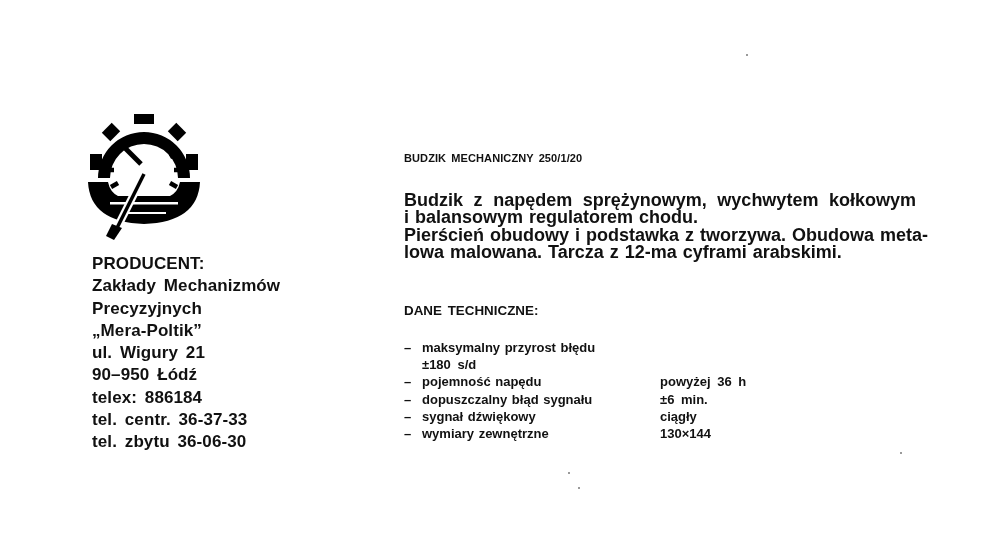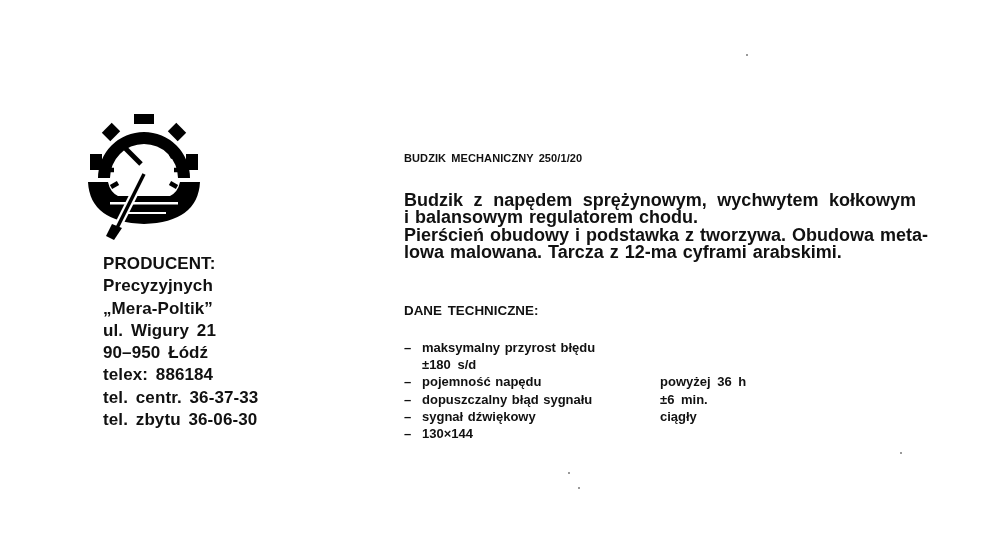--- a/index.html
+++ b/index.html
@@ -17,21 +17,21 @@
     }
     .logo {
       position: absolute;
       left: 86px;
       top: 112px;
       width: 116px;
       height: 130px;
     }
     .producer {
       position: absolute;
-      left: 103px;
+      left: 92px;
       top: 253px;
       font-size: 17px;
       font-weight: bold;
       line-height: 22.3px;
       letter-spacing: 0.1px;
       word-spacing: 3px;
     }
     .producer div { white-space: nowrap; }
 
     .product-title {
@@ -143,20 +143,21 @@
     <line x1="58" y1="62" x2="30" y2="118" stroke="#fff" stroke-width="8"></line>
 
     <line x1="58" y1="62" x2="30" y2="118" stroke="#000" stroke-width="3.5"></line>
 
     <path d="M 26 112 L 36 116 L 28 128 L 20 124 Z" fill="#000"></path>
   </svg>
 </div>
 
 <div class="producer">
   <div>PRODUCENT:</div>
+  <div>Zakłady Mechanizmów</div>
   <div>Precyzyjnych</div>
   <div>„Mera-Poltik”</div>
   <div>ul. Wigury 21</div>
   <div>90–950 Łódź</div>
   <div>telex: 886184</div>
   <div>tel. centr. 36-37-33</div>
   <div>tel. zbytu 36-06-30</div>
 </div>
 
 <div class="product-title">BUDZIK MECHANICZNY 250/1/20</div>
@@ -190,20 +191,21 @@
     <span class="spec-label">dopuszczalny błąd sygnału</span>
     <span class="spec-value">±6 min.</span>
   </div>
   <div class="spec-row">
     <span class="spec-dash">–</span>
     <span class="spec-label">sygnał dźwiękowy</span>
     <span class="spec-value">ciągły</span>
   </div>
   <div class="spec-row">
     <span class="spec-dash">–</span>
+    <span class="spec-label">wymiary zewnętrzne</span>
     <span class="spec-value">130×144</span>
   </div>
 </div>
 
 <div class="speck" style="left:746px;top:54px;"></div>
 <div class="speck" style="left:900px;top:452px;"></div>
 <div class="speck" style="left:568px;top:472px;"></div>
 <div class="speck" style="left:578px;top:487px;"></div>
 
 </body></html>

